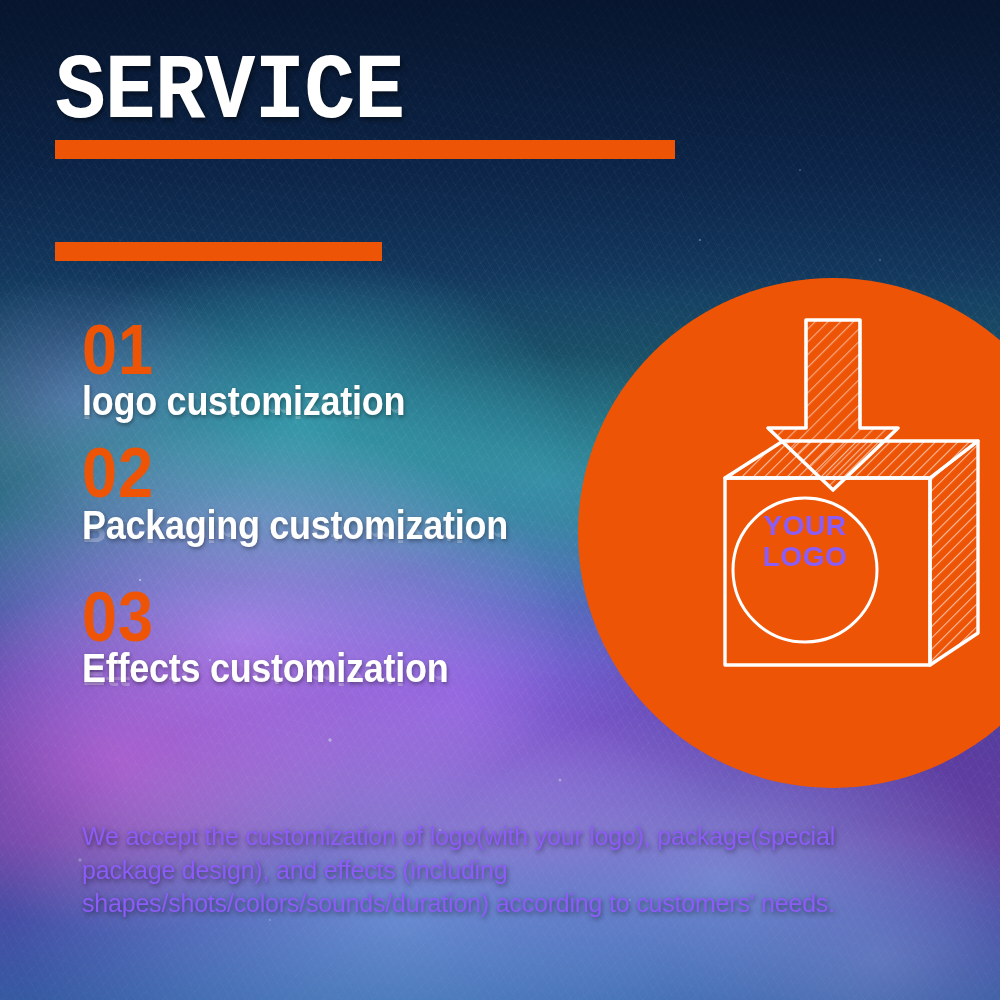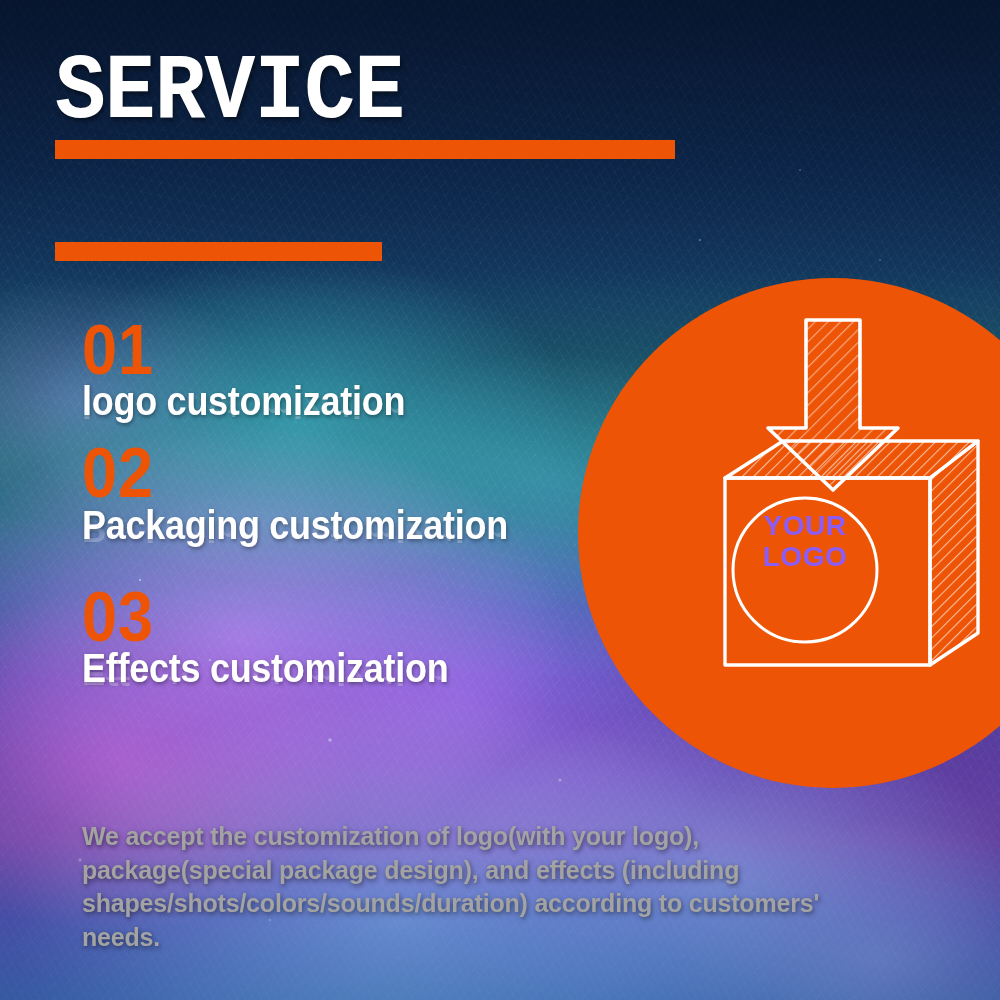--- a/index.html
+++ b/index.html
@@ -159,22 +159,22 @@
   }
   .item.n1 { margin-bottom: 18px; }
   .item.n2 { margin-bottom: 38px; }
 
   
   .paragraph {
     position: absolute;
     left: 82px;
     top: 820px;
     width: 760px;
-    color: #a3a3a3;
-    font-weight: bold;
+    color: #8b5cf6;
+    font-weight: normal;
     font-size: 25px;
     line-height: 1.34;
     letter-spacing: -0.2px;
     text-shadow: 1px 2px 5px rgba(0,0,0,.5);
   }
   .paragraph p { margin: 0; }
 
   
   .circle-graphic {
     position: absolute;

